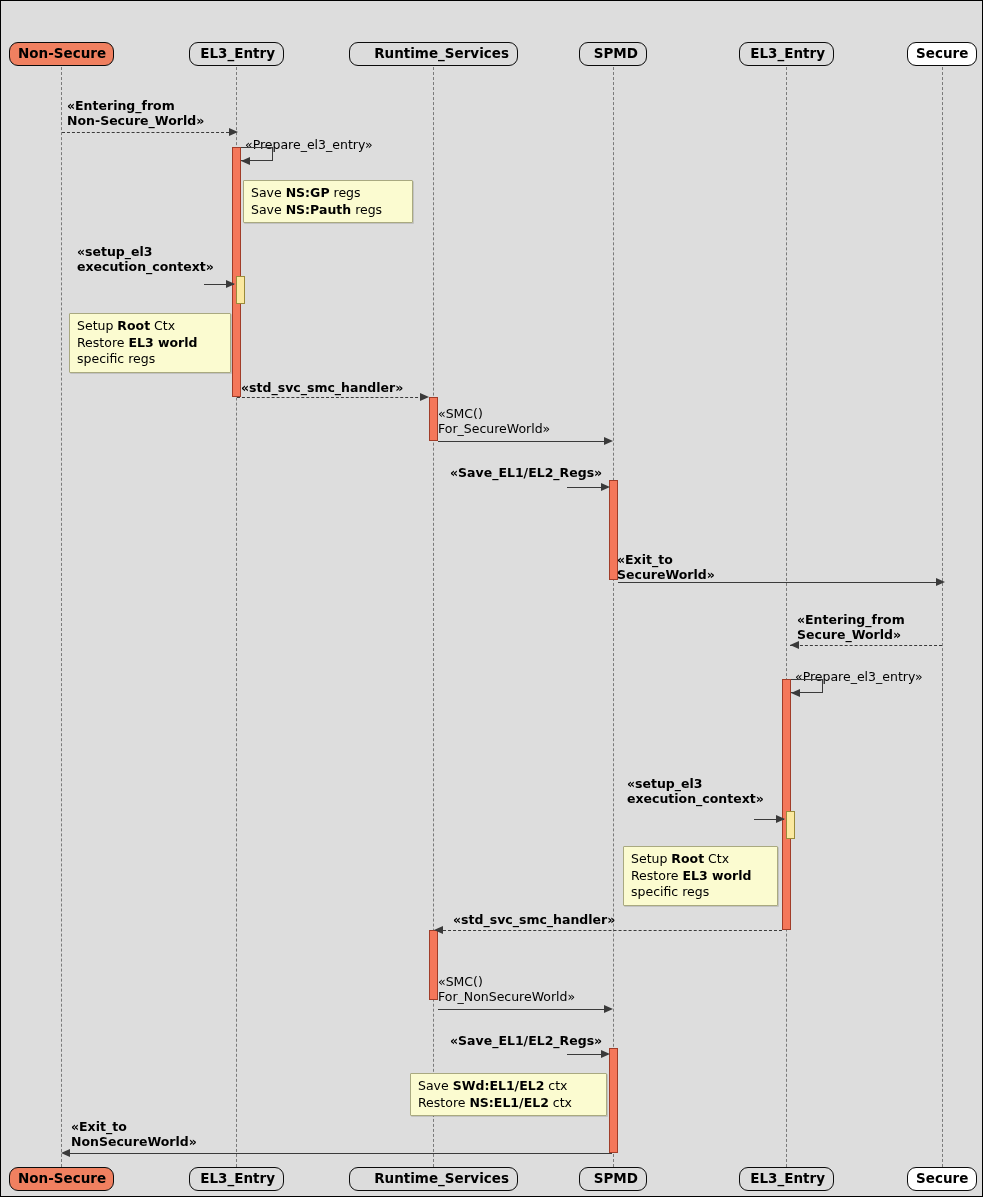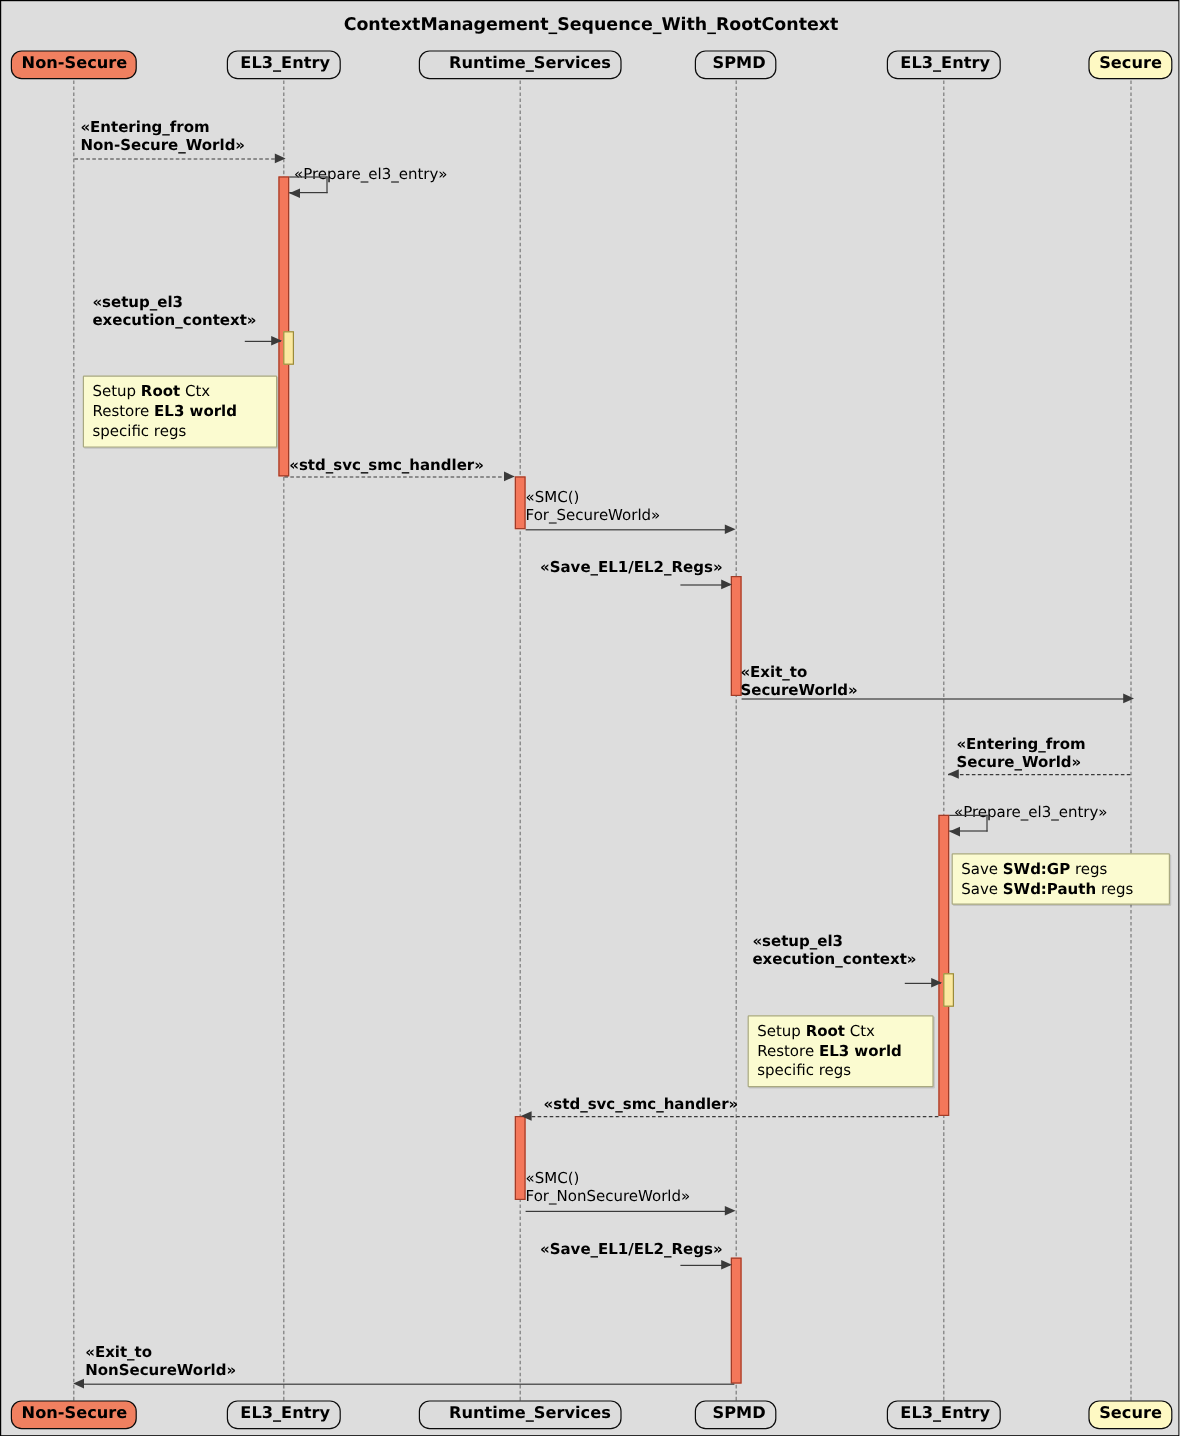--- a/index.html
+++ b/index.html
@@ -34,21 +34,21 @@
     font-weight:bold;
     color:#000;
     text-align:right;
     line-height:21px;
     height:24px;
     background:#d6d6d6;
     white-space:nowrap;
     padding:0 8px;
   }
   .plabel.ns{background:#f08060;}
-  .plabel.sec{background:#fef9c3;}
+  .plabel.sec{background:#ffffff;}
   .plabel.plain{background:#dcdcdc;}
   
   .lifeline{
     position:absolute;
     width:0;
     border-left:1px dashed #7a7a7a;
   }
   
   .act{
     position:absolute;
@@ -104,21 +104,20 @@
     border:1px solid #3a3a3a;
     border-left:none;
     height:14px;
   }
 </style>
 </head>
 <body>
 
 <div id="stage">
 
-  <div class="title">ContextManagement_Sequence_With_RootContext</div>
 
   <div class="lifeline" style="left:60px;top:66px;height:1100px;"></div>
   <div class="lifeline" style="left:235px;top:66px;height:1100px;"></div>
   <div class="lifeline" style="left:432px;top:66px;height:1100px;"></div>
   <div class="lifeline" style="left:612px;top:66px;height:1100px;"></div>
   <div class="lifeline" style="left:785px;top:66px;height:1100px;"></div>
   <div class="lifeline" style="left:941px;top:66px;height:1100px;"></div>
 
   <div class="plabel ns" style="left:8px;top:41px;width:105px;">Non-Secure</div>
   <div class="plabel plain" style="left:188px;top:41px;width:95px;">EL3_Entry</div>
@@ -145,20 +144,22 @@
 
   <div class="mlabel" style="left:66px;top:97px;font-weight:bold;">«Entering_from
 Non-Secure_World»</div>
   <div class="msg dashed" style="left:61px;top:131px;width:167px;"></div>
   <div class="arrow right" style="left:228px;top:127px;"></div>
 
   <div class="mlabel" style="left:244px;top:136px;">«Prepare_el3_entry»</div>
   <div class="selfmsg" style="left:240px;top:146px;width:32px;"></div>
   <div class="arrow left" style="left:240px;top:156px;"></div>
 
+  <div class="note" style="left:242px;top:179px;width:170px;"><span>Save <b>NS:GP</b> regs
+Save <b>NS:Pauth</b> regs</span></div>
 
   <div class="mlabel" style="left:76px;top:243px;font-weight:bold;">«setup_el3
 execution_context»</div>
   <div class="msg" style="left:203px;top:283px;width:30px;"></div>
   <div class="arrow right" style="left:225px;top:279px;"></div>
 
   <div class="note" style="left:68px;top:312px;width:162px;"><span>Setup <b>Root</b> Ctx
 Restore <b>EL3 world</b>
 specific regs</span></div>
 
@@ -183,22 +184,20 @@
 
   <div class="mlabel" style="left:796px;top:611px;font-weight:bold;">«Entering_from
 Secure_World»</div>
   <div class="msg dashed" style="left:789px;top:644px;width:152px;"></div>
   <div class="arrow left" style="left:789px;top:640px;"></div>
 
   <div class="mlabel" style="left:794px;top:668px;">«Prepare_el3_entry»</div>
   <div class="selfmsg" style="left:790px;top:678px;width:32px;"></div>
   <div class="arrow left" style="left:790px;top:688px;"></div>
 
-  <div class="note" style="left:792px;top:710px;width:182px;"><span>Save <b>SWd:GP</b> regs
-Save <b>SWd:Pauth</b> regs</span></div>
 
   <div class="mlabel" style="left:626px;top:775px;font-weight:bold;">«setup_el3
 execution_context»</div>
   <div class="msg" style="left:753px;top:818px;width:30px;"></div>
   <div class="arrow right" style="left:775px;top:814px;"></div>
 
   <div class="note" style="left:622px;top:845px;width:155px;"><span>Setup <b>Root</b> Ctx
 Restore <b>EL3 world</b>
 specific regs</span></div>
 
@@ -208,19 +207,21 @@
 
   <div class="mlabel" style="left:437px;top:973px;">«SMC()
 For_NonSecureWorld»</div>
   <div class="msg" style="left:437px;top:1008px;width:170px;"></div>
   <div class="arrow right" style="left:603px;top:1004px;"></div>
 
   <div class="mlabel" style="left:449px;top:1032px;font-weight:bold;">«Save_EL1/EL2_Regs»</div>
   <div class="msg" style="left:566px;top:1053px;width:41px;"></div>
   <div class="arrow right" style="left:600px;top:1049px;"></div>
 
+  <div class="note" style="left:409px;top:1072px;width:197px;"><span>Save <b>SWd:EL1/EL2</b> ctx
+Restore <b>NS:EL1/EL2</b> ctx</span></div>
 
   <div class="mlabel" style="left:70px;top:1118px;font-weight:bold;">«Exit_to
 NonSecureWorld»</div>
   <div class="msg" style="left:64px;top:1152px;width:547px;"></div>
   <div class="arrow left" style="left:60px;top:1148px;"></div>
 
 </div>
 
 </body></html>

